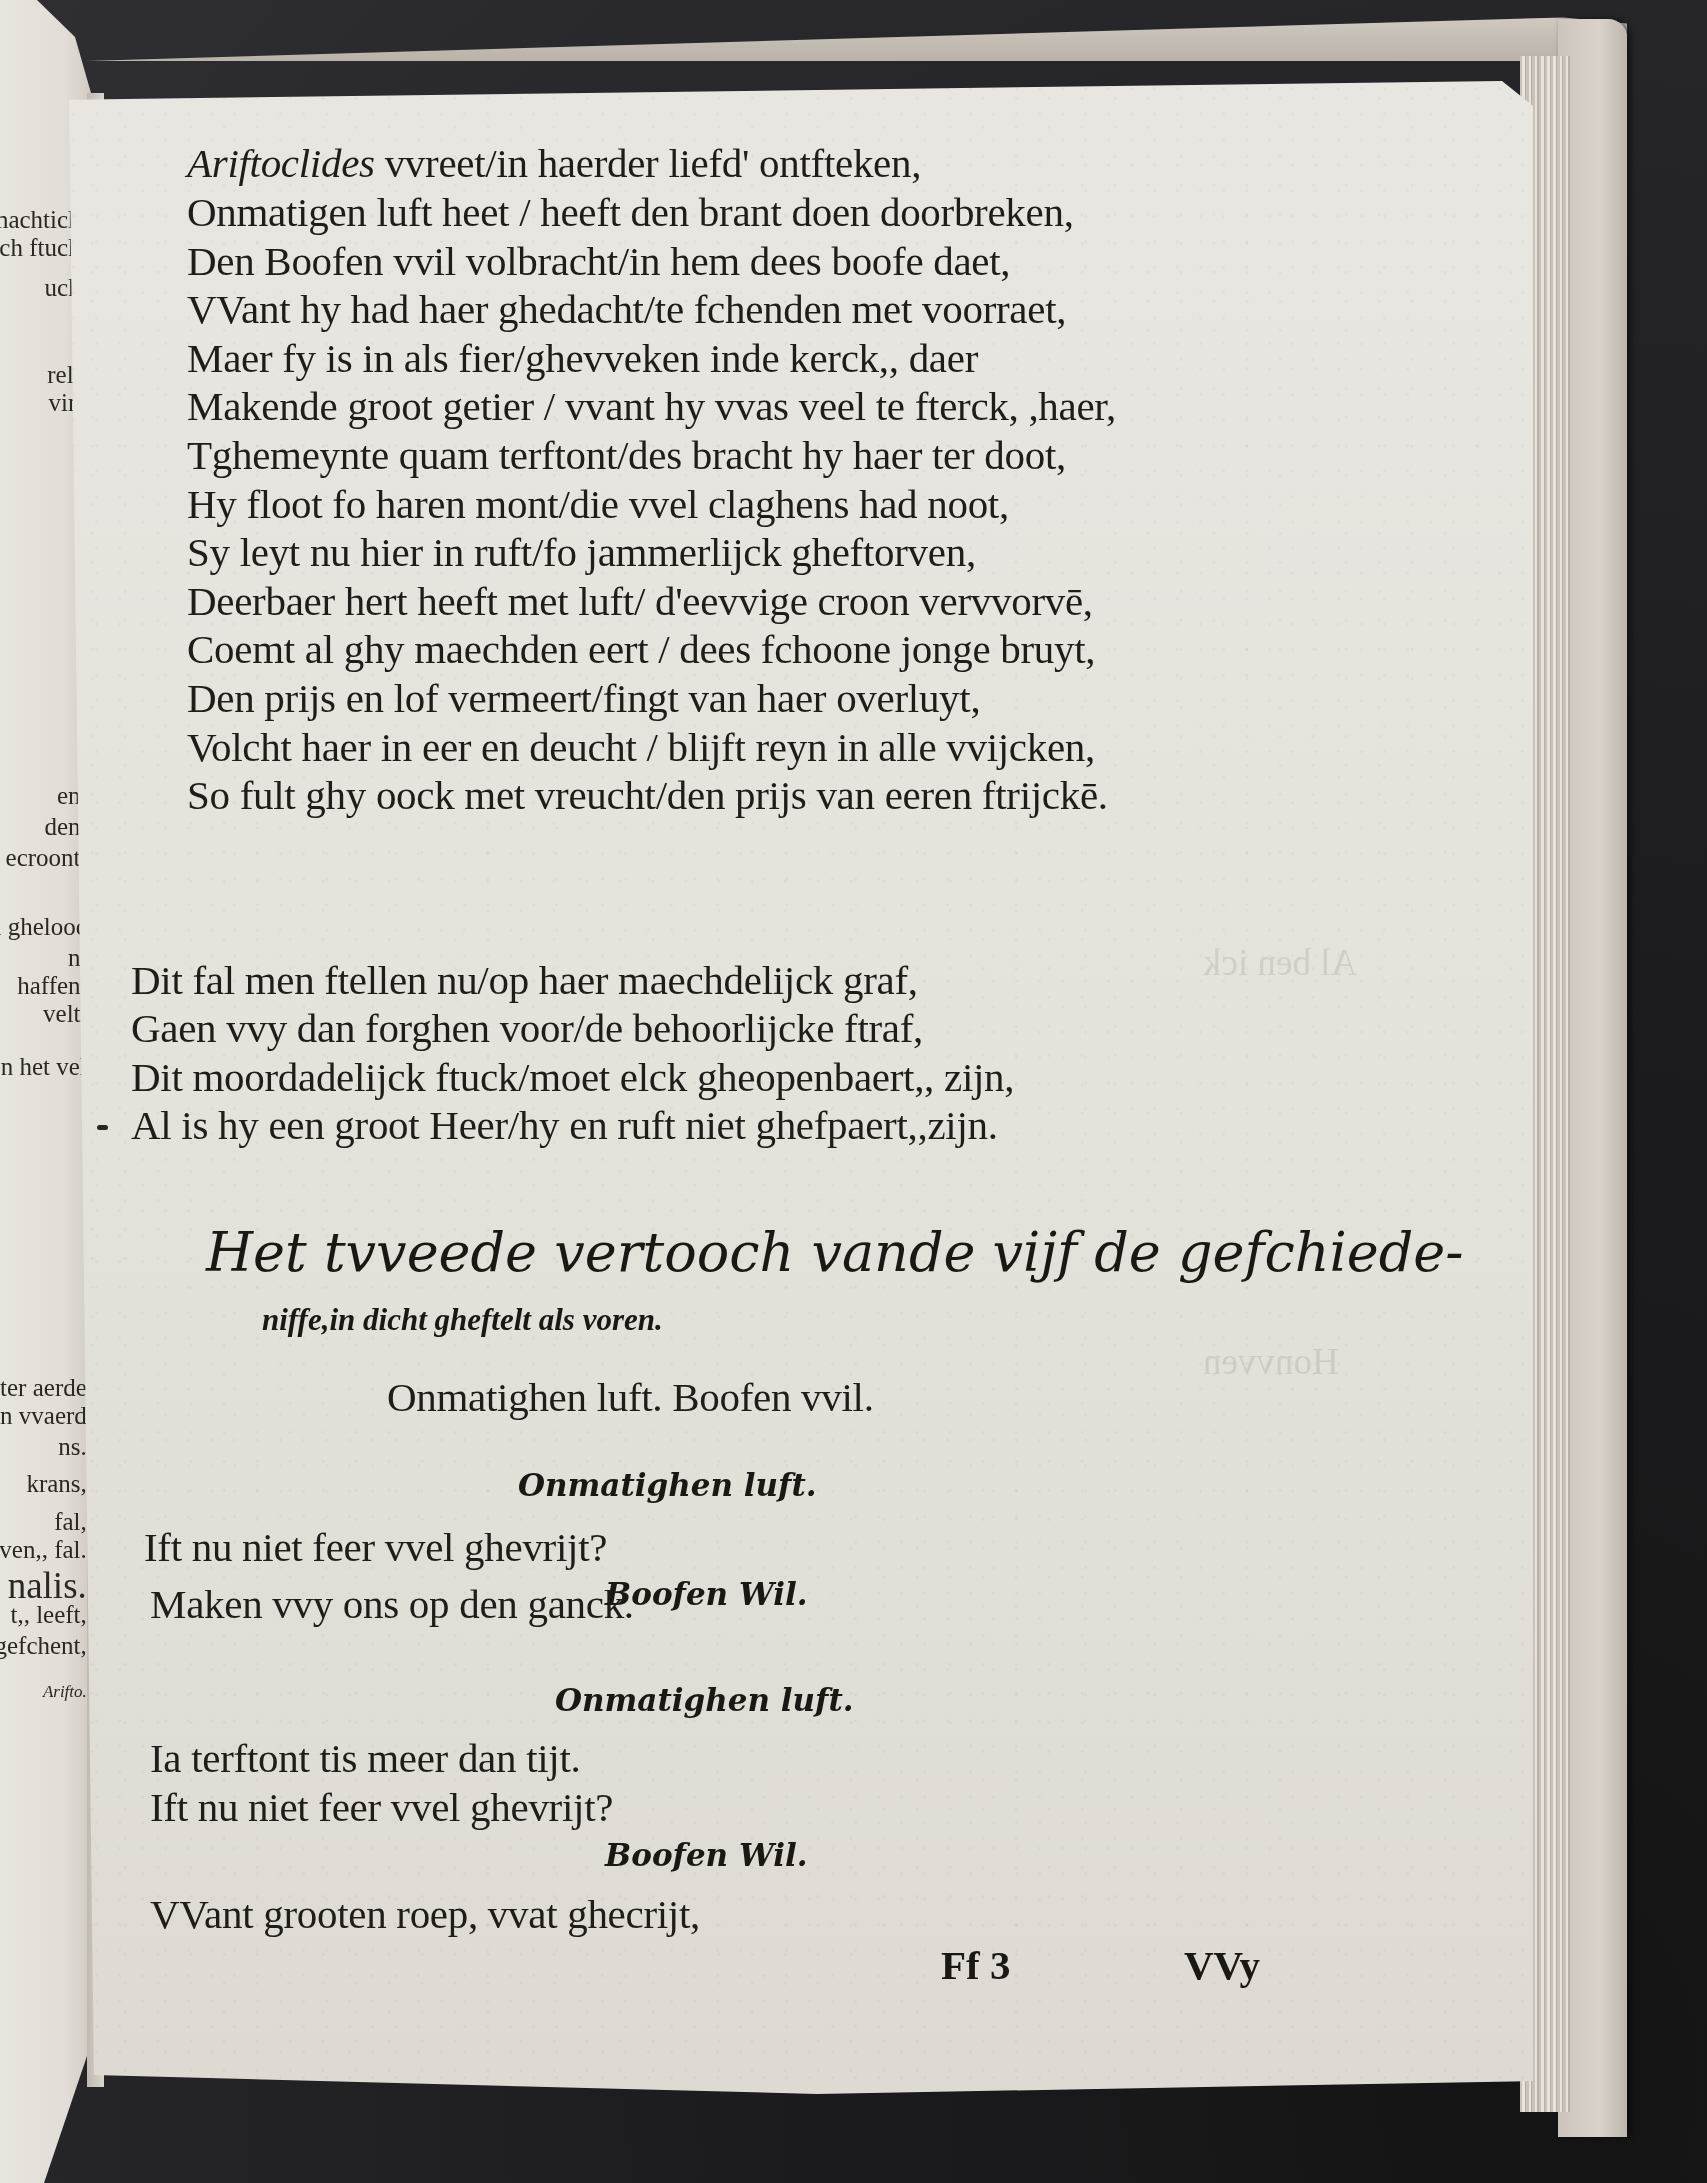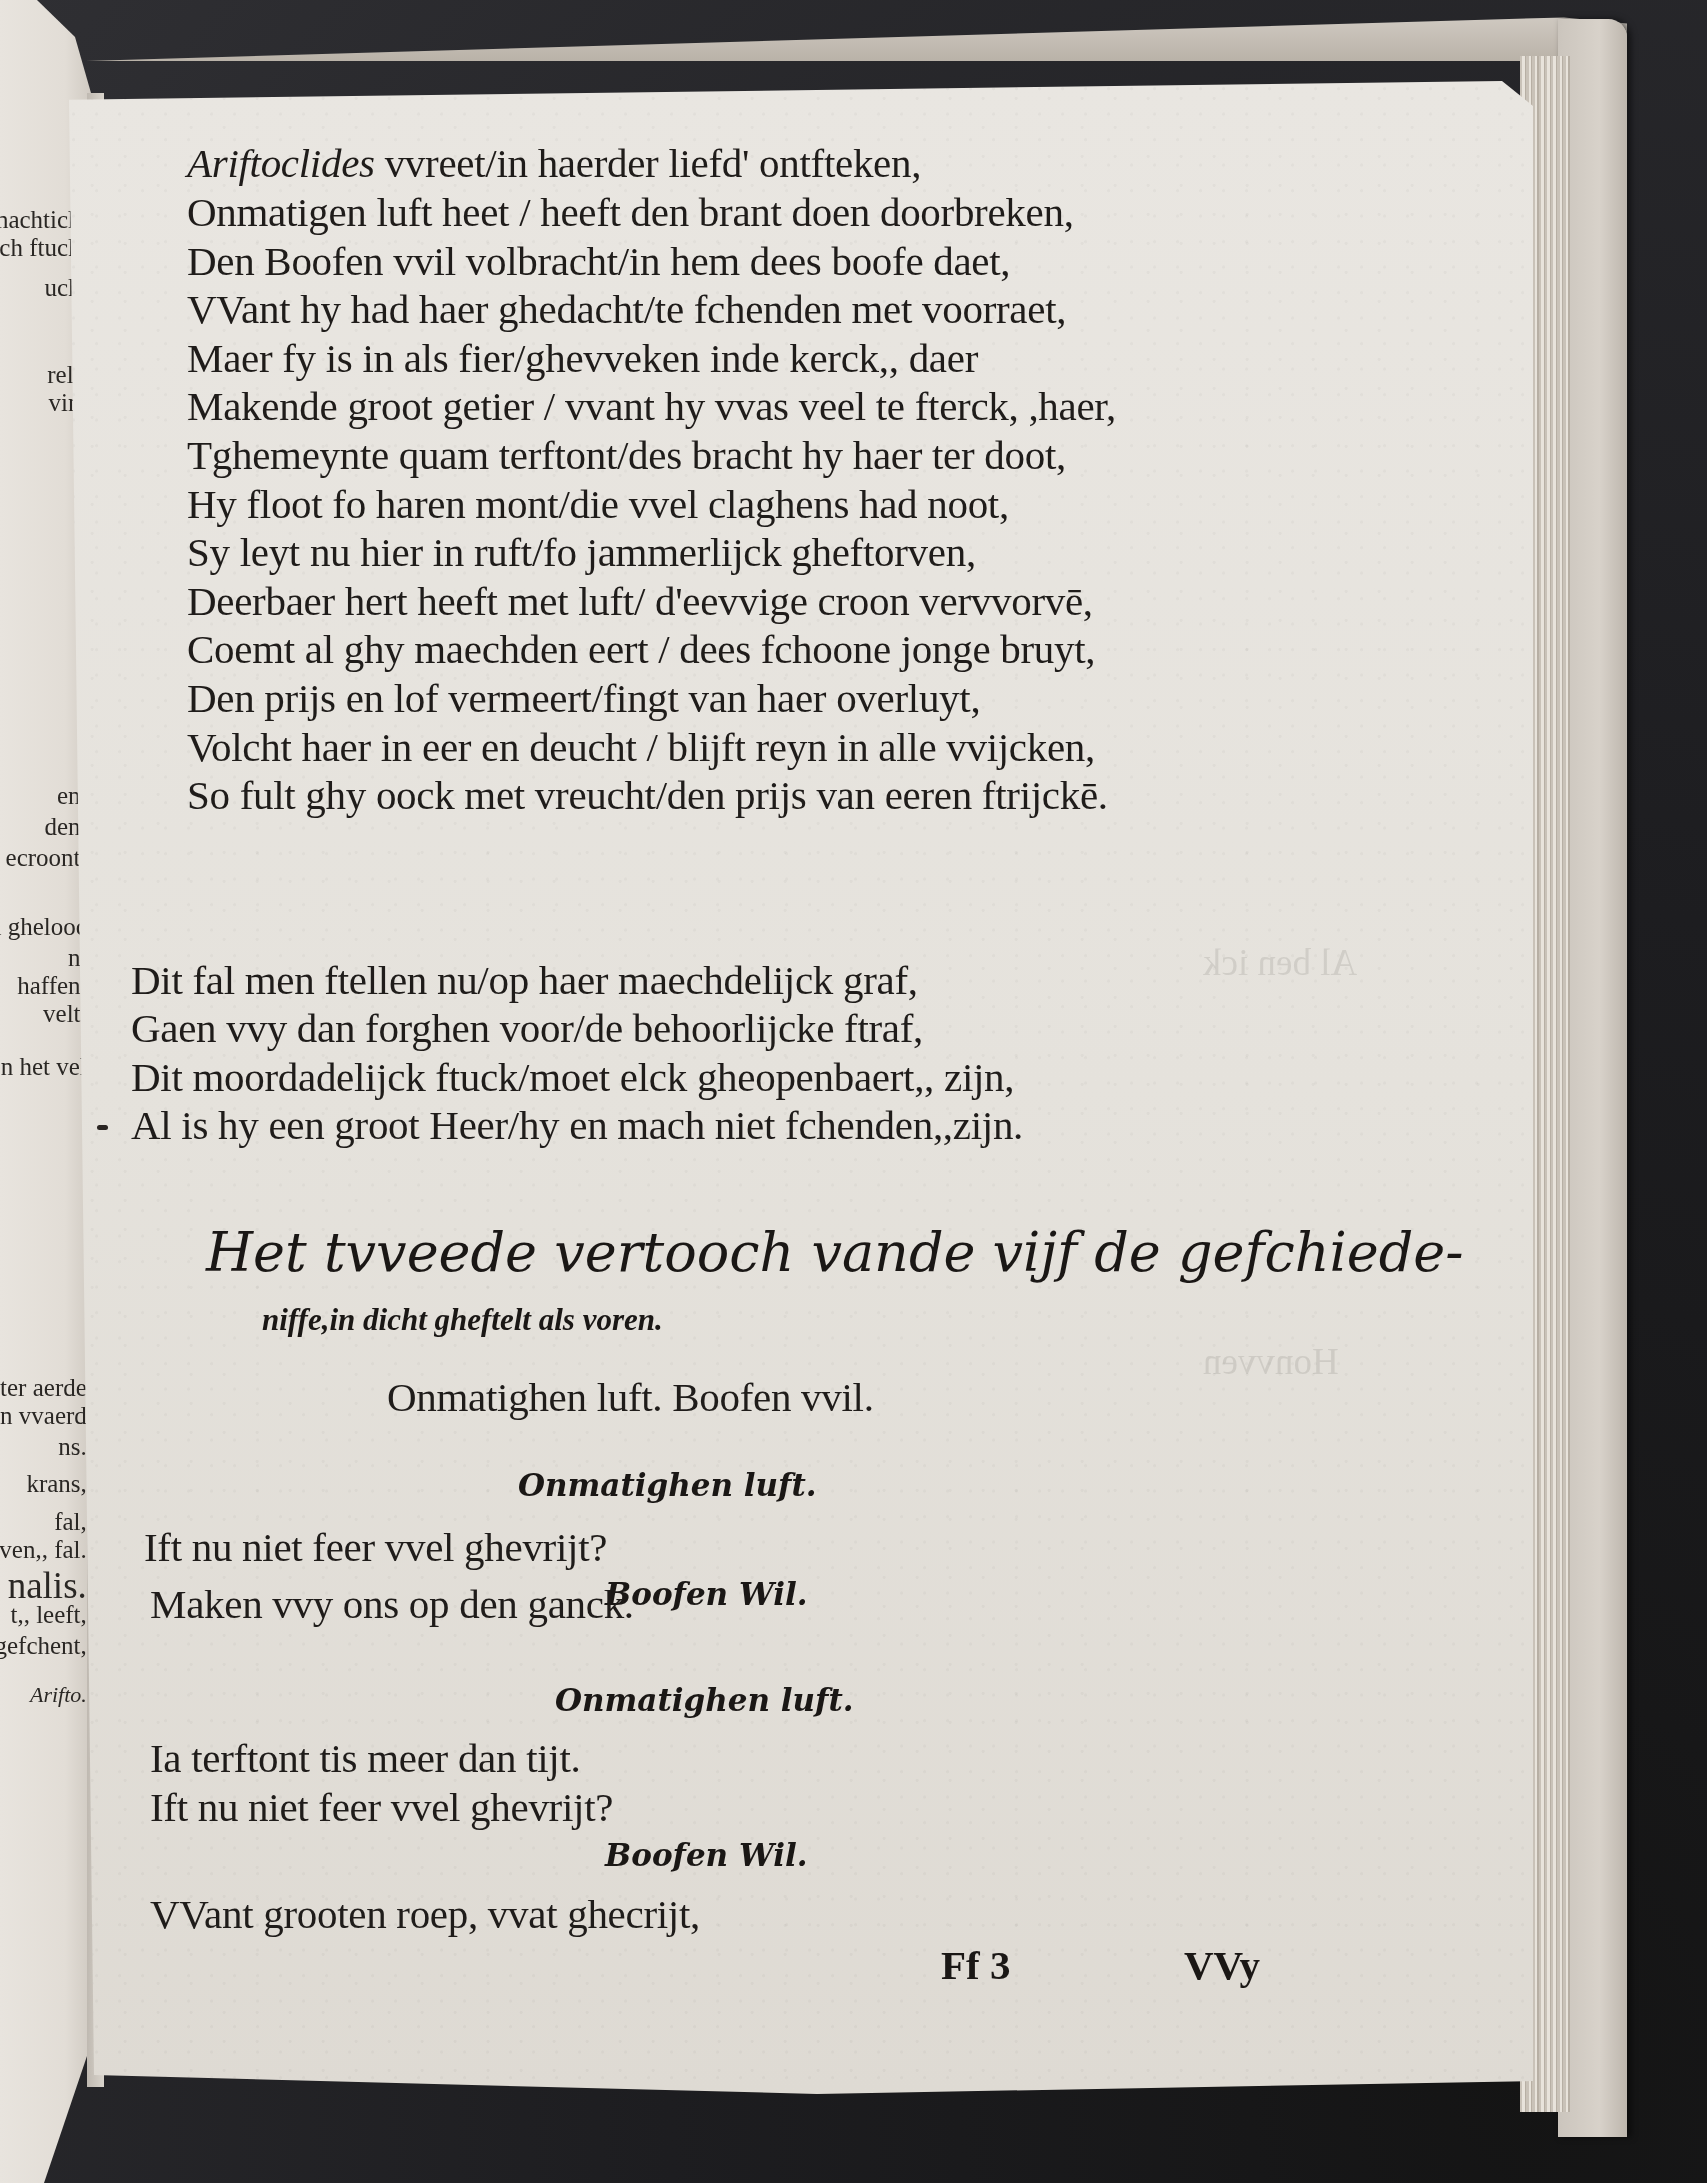--- a/index.html
+++ b/index.html
@@ -194,21 +194,21 @@
   <div class="left-line" style="top:1053px">n het vel</div>
   <div class="left-line" style="top:1374px">ijn ter aerde</div>
   <div class="left-line" style="top:1402px">van vvaerd</div>
   <div class="left-line" style="top:1433px">ns.</div>
   <div class="left-line" style="top:1470px">krans,</div>
   <div class="left-line" style="top:1508px">fal,</div>
   <div class="left-line" style="top:1536px">ijven,, fal.</div>
   <div class="left-line" style="top:1564px;font-size:37px">nalis.</div>
   <div class="left-line" style="top:1601px">t,, leeft,</div>
   <div class="left-line" style="top:1632px">oe gefchent,</div>
-  <div class="left-line" style="top:1682px;font-style:italic;font-size:22px">Arifto.</div>
+  <div class="left-line" style="top:1682px;font-style:italic;font-size:17px">Arifto.</div>
 </div>
 
 <div class="gutter"></div>
 
 <div class="page">
   <div class="page-texture"></div>
 
   <div class="showthrough" style="left:1134px;top:860px">Al ben ick</div>
   <div class="showthrough" style="left:1134px;top:1259px">Honvven</div>
 
@@ -227,21 +227,21 @@
     <div class="verse" style="left:118px;top:451px">Sy leyt nu hier in ruft/fo jammerlijck gheftorven,</div>
     <div class="verse" style="left:118px;top:500px">Deerbaer hert heeft met luft/ d'eevvige croon vervvorvē,</div>
     <div class="verse" style="left:118px;top:548px">Coemt al ghy maechden eert / dees  fchoone jonge bruyt,</div>
     <div class="verse" style="left:118px;top:597px">Den prijs en lof vermeert/fingt van haer overluyt,</div>
     <div class="verse" style="left:118px;top:646px">Volcht haer in eer en deucht / blijft reyn in alle vvijcken,</div>
     <div class="verse" style="left:118px;top:694px">So fult ghy oock met vreucht/den prijs van eeren ftrijckē.</div>
 
     <div class="verse" style="left:62px;top:879px">Dit fal men ftellen nu/op haer maechdelijck graf,</div>
     <div class="verse" style="left:62px;top:927px">Gaen vvy dan forghen voor/de behoorlijcke ftraf,</div>
     <div class="verse" style="left:62px;top:976px">Dit moordadelijck ftuck/moet elck gheopenbaert,, zijn,</div>
-    <div class="verse" style="left:62px;top:1024px">Al is hy een groot Heer/hy en mach niet fchenden,,zijn.</div>
+    <div class="verse" style="left:62px;top:1024px">Al is hy een groot Heer/hy en ruft niet ghefpaert,,zijn.</div>
     <div class="margin-mark" style="left:28px;top:1044px"></div>
 
     <div class="heading" style="left:137px;top:1140px">Het tvveede vertooch vande vijf de gefchiede-</div>
     <div class="subheading" style="left:193px;top:1221px">niffe,in dicht gheftelt als voren.</div>
 
     <div class="verse" style="left:318px;top:1296px">Onmatighen luft. Boofen vvil.</div>
 
     <div class="speaker" style="left:449px;top:1386px">Onmatighen luft.</div>
     <div class="verse" style="left:75px;top:1446px">Ift nu niet feer vvel ghevrijt?</div>
 

